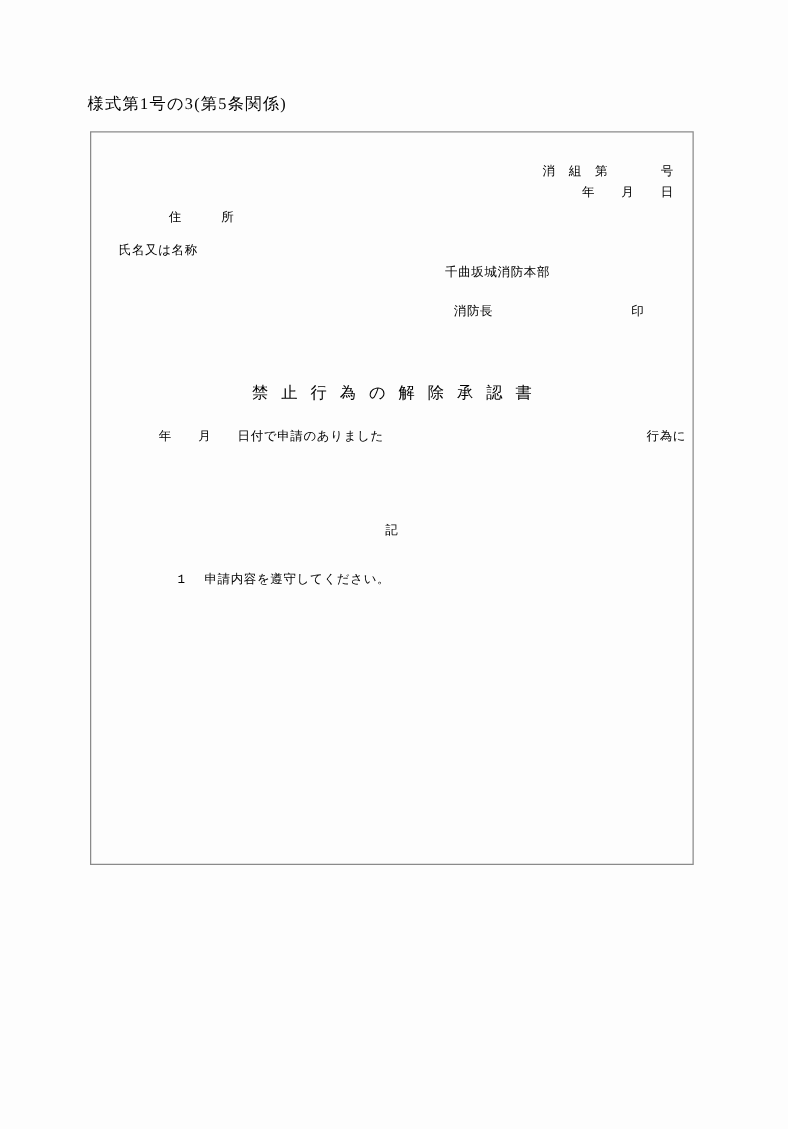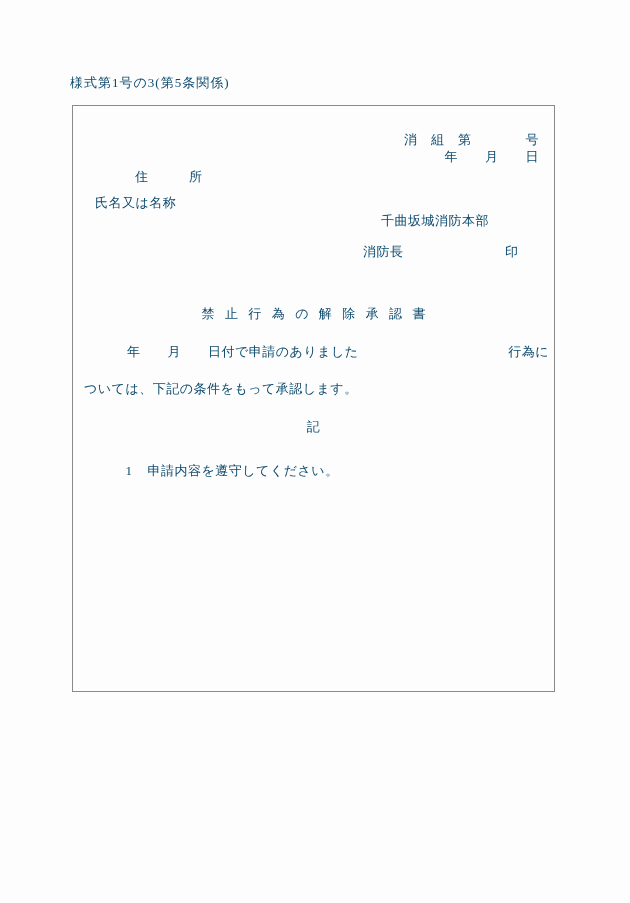--- a/index.html
+++ b/index.html
@@ -6,21 +6,21 @@
     margin: 0;
     padding: 0;
     background: #ffffff;
   }
   .page {
     position: relative;
     width: 630px;
     height: 903px;
     background: #fdfdfd;
     font-family: "Liberation Serif", "DejaVu Serif", serif;
-    color: #0c4a6e;
+    color: #000000;
     overflow: hidden;
   }
   .form-code {
     position: absolute;
     left: 70px;
     top: 76px;
     font-size: 13px;
     letter-spacing: 1px;
     line-height: 1.15;
     white-space: pre;
@@ -29,47 +29,47 @@
     position: absolute;
     left: 72px;
     top: 105px;
     width: 481px;
     height: 585px;
     border: 1px solid #8a8a8a;
     background: #fdfdfd;
   }
   .l {
     position: absolute;
-    font-size: 13px;
+    font-size: 10px;
     line-height: 1.2;
     white-space: pre;
     letter-spacing: 0.5px;
   }
   .doc-number { top: 26px; right: 15px; text-align: right; }
   .date-line  { top: 43px; right: 15px; }
   .address    { top: 63px;  left: 22px; margin-left: 40px; }
   .name       { top: 89px;  left: 22px; }
-  .department { top: 107px; left: 308px; }
+  .department { top: 107px; left: 283px; }
   .chief      { top: 138px; left: 290px; text-align: center; }
   .seal       { top: 138px; left: 432px; }
   .doc-title  {
     top: 200px; left: 0; right: 0;
     text-align: center;
     font-size: 13px;
     letter-spacing: 0.8em;
     padding-left: 0.8em;
   }
   .app-left   { top: 238px; left: 54px; }
   .app-right  { top: 238px; right: 5px; text-align: center; }
   .approval   { top: 275px; left: 11px; }
   .ki {
     top: 313px; left: 0; right: 0;
     text-align: center;
   }
-  .item { left: 30px; }
+  .item { left: 30px; font-family: Liberation Mono, monospace; }
   .item-1 { top: 341px; }
   .item-2 { top: 384px; }
   .item-3 { top: 429px; }
   .item .num { display: inline-block; margin-right: 15px; }
 </style>
 </head>
 <body>
 
 <div class="page">
 
@@ -90,21 +90,20 @@
     <div class="l chief">消防長</div>
 
     <div class="l seal">印</div>
 
     <div class="l app-left">年　　月　　日付で申請のありました</div>
 
     <div class="l doc-title">禁止行為の解除承認書</div>
 
     <div class="l app-right">行為に</div>
 
-    <div class="l approval">ついては、下記の条件をもって承認します。</div>
 
     <div class="l ki">記</div>
 
     <div class="l item item-1">
       <span class="num">1</span><span>申請内容を遵守してください。</span>
     </div>
 
 
 
   </div>

